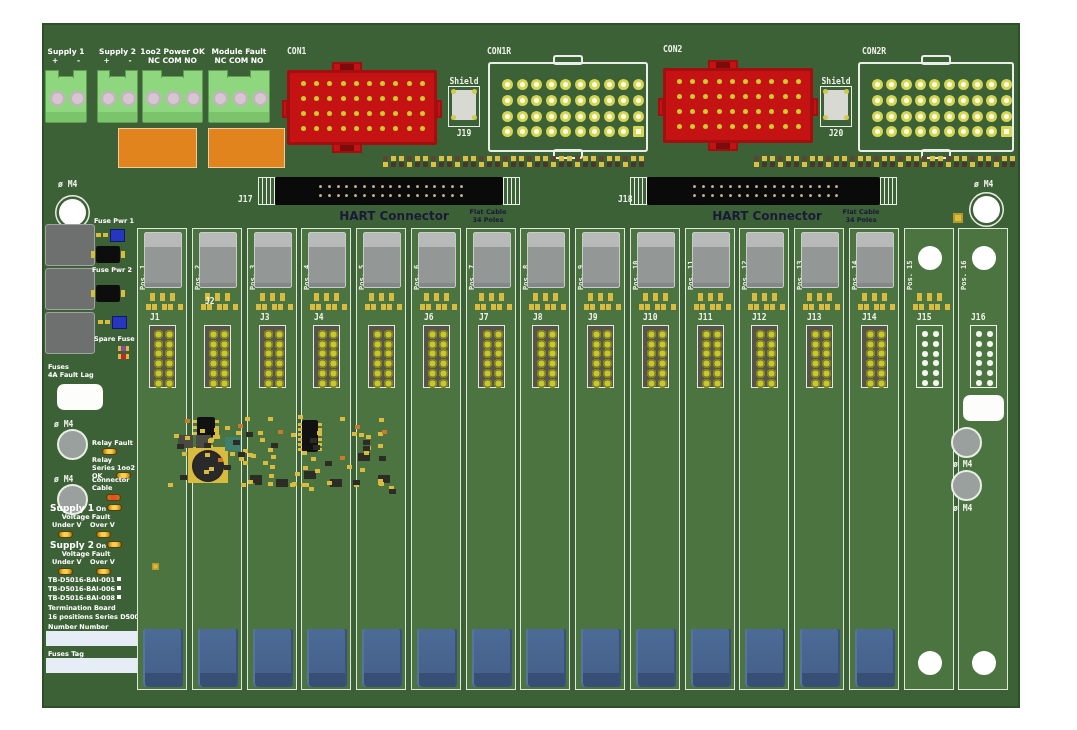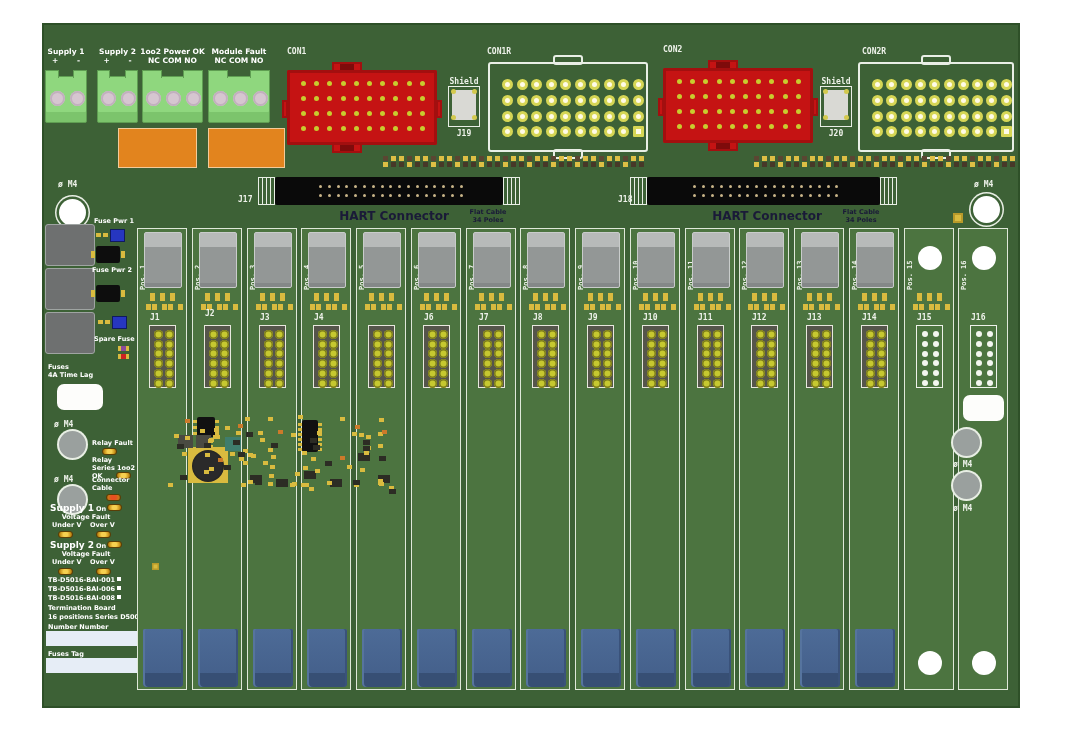--- a/index.html
+++ b/index.html
@@ -569,21 +569,21 @@
   <div class="pad" style="left:79px;top:267px;width:4px;height:7px;"></div>
   <div class="pad" style="left:56px;top:297px;width:5px;height:4px;"></div>
   <div class="pad" style="left:63px;top:297px;width:5px;height:4px;"></div>
   <div class="ledB" style="left:70px;top:293px;"></div>
 
   <div class="lb" style="left:52px;top:312px;">Spare Fuse</div>
   <div class="pad" style="left:76px;top:323px;width:11px;height:5px;background:linear-gradient(90deg,#d9bb3f 0 30%,#8a4a9a 30% 70%,#d9bb3f 70%);"></div>
   <div class="pad" style="left:76px;top:331px;width:11px;height:5px;background:linear-gradient(90deg,#d9bb3f 0 30%,#cc2222 30% 70%,#d9bb3f 70%);"></div>
 
   <div class="lb" style="left:6px;top:340px;">Fuses</div>
-  <div class="lb" style="left:6px;top:348px;">4A Time Lag</div>
+  <div class="lb" style="left:6px;top:348px;">4A Fault Lag</div>
   <div class="whiterect" style="left:15px;top:361px;width:46px;height:26px;"></div>
 
   <div class="silk" style="left:12px;top:397px;">ø M4</div>
   <div class="holeG" style="left:17px;top:408px;width:27px;height:27px;"></div>
   <div class="lb" style="left:50px;top:416px;">Relay Fault</div>
   <div class="led" style="left:60px;top:425px;"></div>
   <div class="lb" style="left:50px;top:433px;">Relay</div>
   <div class="lb" style="left:50px;top:441px;">Series 1oo2</div>
   <div class="lb" style="left:50px;top:449px;">OK</div>
   <div class="led" style="left:74px;top:449px;"></div>
@@ -656,21 +656,21 @@
           <div class="poslbl">Pos. 2</div>
           <div class="relay" style="left: 6px; top: 3px; width: 38px; height: 56px;"></div>
           <div class="pad" style="left: 12px; top: 64px; width: 5px; height: 8px;"></div>
           <div class="pad" style="left: 22px; top: 64px; width: 5px; height: 8px;"></div>
           <div class="pad" style="left: 32px; top: 64px; width: 5px; height: 8px;"></div>
           <div class="pad" style="left: 8px; top: 75px; width: 5px; height: 6px;"></div>
           <div class="pad" style="left: 14px; top: 75px; width: 5px; height: 6px;"></div>
           <div class="pad" style="left: 24px; top: 75px; width: 5px; height: 6px;"></div>
           <div class="pad" style="left: 30px; top: 75px; width: 5px; height: 6px;"></div>
           <div class="pad" style="left: 40px; top: 75px; width: 5px; height: 6px;"></div>
-          <div class="silk" style="left: 12px; top: 80px; position: absolute;">J2</div>
+          <div class="silk" style="left: 12px; top: 68px; position: absolute;">J2</div>
           <div class="jh" style="left: 11px; top: 96px; width: 27px; height: 63px;">
             <div class="dotY" style="left: 4px; top: 4px; width: 9px; height: 9px;"></div>
             <div class="dotY" style="left: 15px; top: 4px; width: 9px; height: 9px;"></div>
             <div class="dotY" style="left: 4px; top: 13.7px; width: 9px; height: 9px;"></div>
             <div class="dotY" style="left: 15px; top: 13.7px; width: 9px; height: 9px;"></div>
             <div class="dotY" style="left: 4px; top: 23.4px; width: 9px; height: 9px;"></div>
             <div class="dotY" style="left: 15px; top: 23.4px; width: 9px; height: 9px;"></div>
             <div class="dotY" style="left: 4px; top: 33.1px; width: 9px; height: 9px;"></div>
             <div class="dotY" style="left: 15px; top: 33.1px; width: 9px; height: 9px;"></div>
             <div class="dotY" style="left: 4px; top: 42.8px; width: 9px; height: 9px;"></div>

